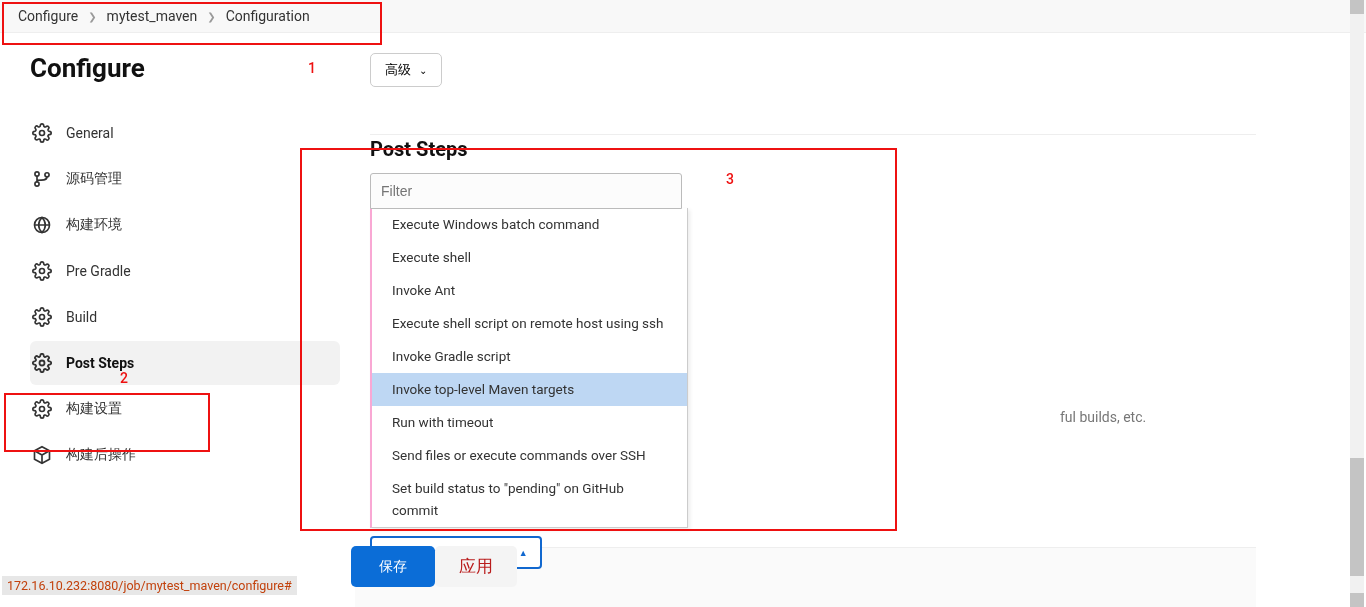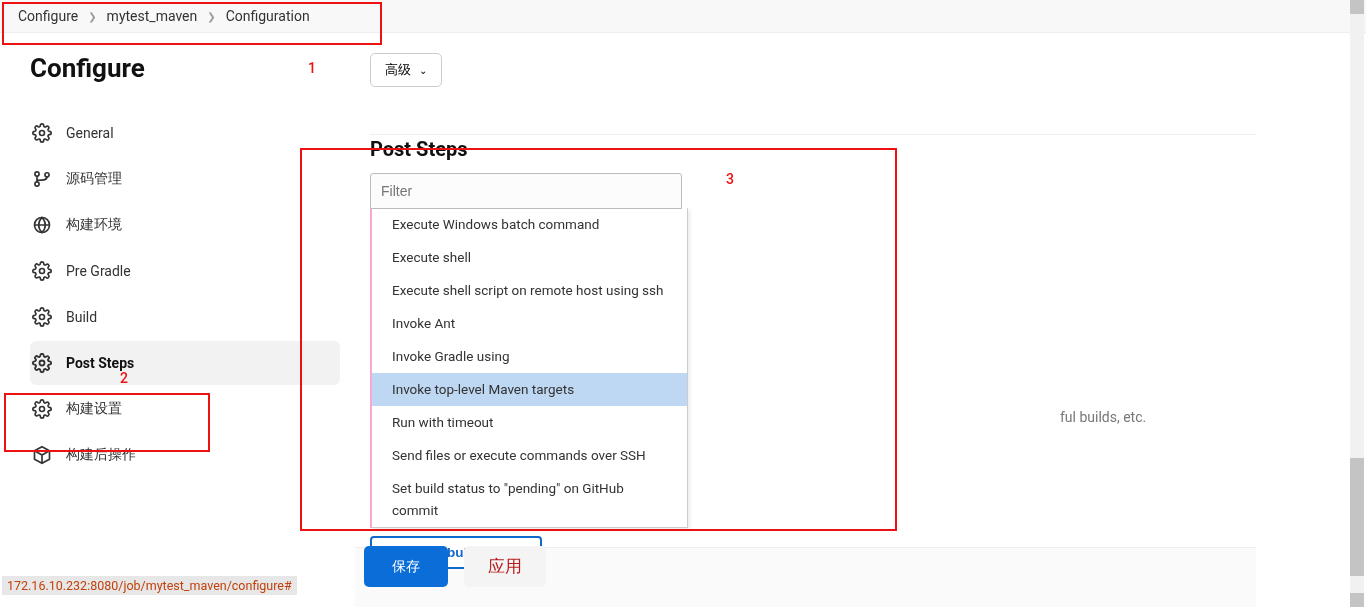--- a/index.html
+++ b/index.html
@@ -122,24 +122,24 @@
       background:#fff;
       color:#1168cf;
       border-radius:4px;
       padding:7px 12px;
       font-size:13.5px;
       font-weight:600;
       cursor:pointer;
     }
     .bottom-bar {
       position: absolute;
-      left: 364px;
+      left: 351px;
       bottom: 20px;
       display:flex;
-      gap: 16px;
+      gap: 0;
     }
     .btn-primary {
       background:#0b6dd7;
       color:#fff;
       border:none;
       border-radius:5px;
       padding:9px 28px;
       font-size:14px;
       cursor:pointer;
     }
@@ -308,23 +308,23 @@
     </button>
 
     <div style="position:relative;">
       <h2 class="section-title">Post Steps</h2>
 
       <input type="text" class="filter-input" placeholder="Filter" style="">
 
       <div class="dropdown">
         <div class="dropdown-item">Execute Windows batch command</div>
         <div class="dropdown-item">Execute shell</div>
+        <div class="dropdown-item">Invoke Ant</div>
         <div class="dropdown-item">Execute shell script on remote host using ssh</div>
-        <div class="dropdown-item">Invoke Ant</div>
-        <div class="dropdown-item">Invoke Gradle using</div>
+        <div class="dropdown-item">Invoke Gradle script</div>
         <div class="dropdown-item hover">Invoke top-level Maven targets</div>
         <div class="dropdown-item">Run with timeout</div>
         <div class="dropdown-item">Send files or execute commands over SSH</div>
         <div class="dropdown-item">Set build status to "pending" on GitHub commit</div>
       </div>
 
       <span class="hint-text">ful builds, etc.</span>
 
       <button class="add-step-btn">
         <span>Add post-build step</span>

